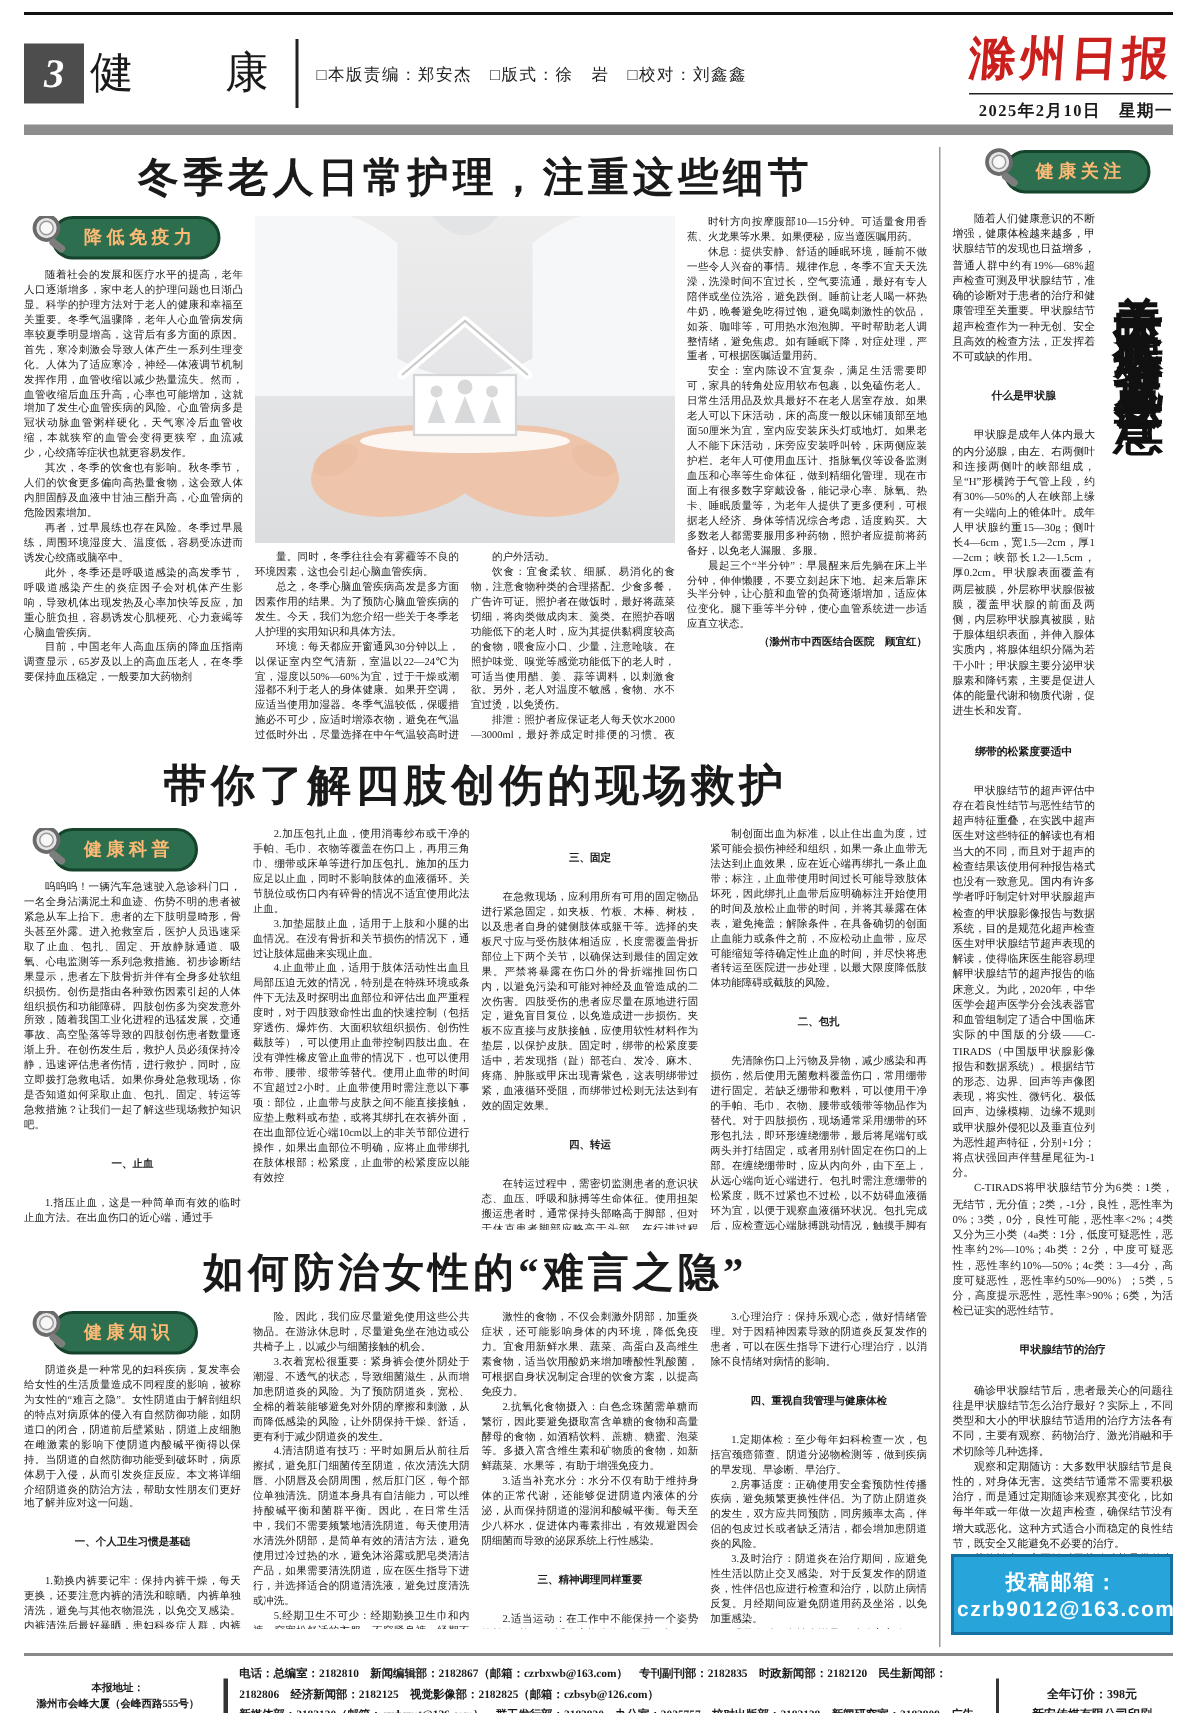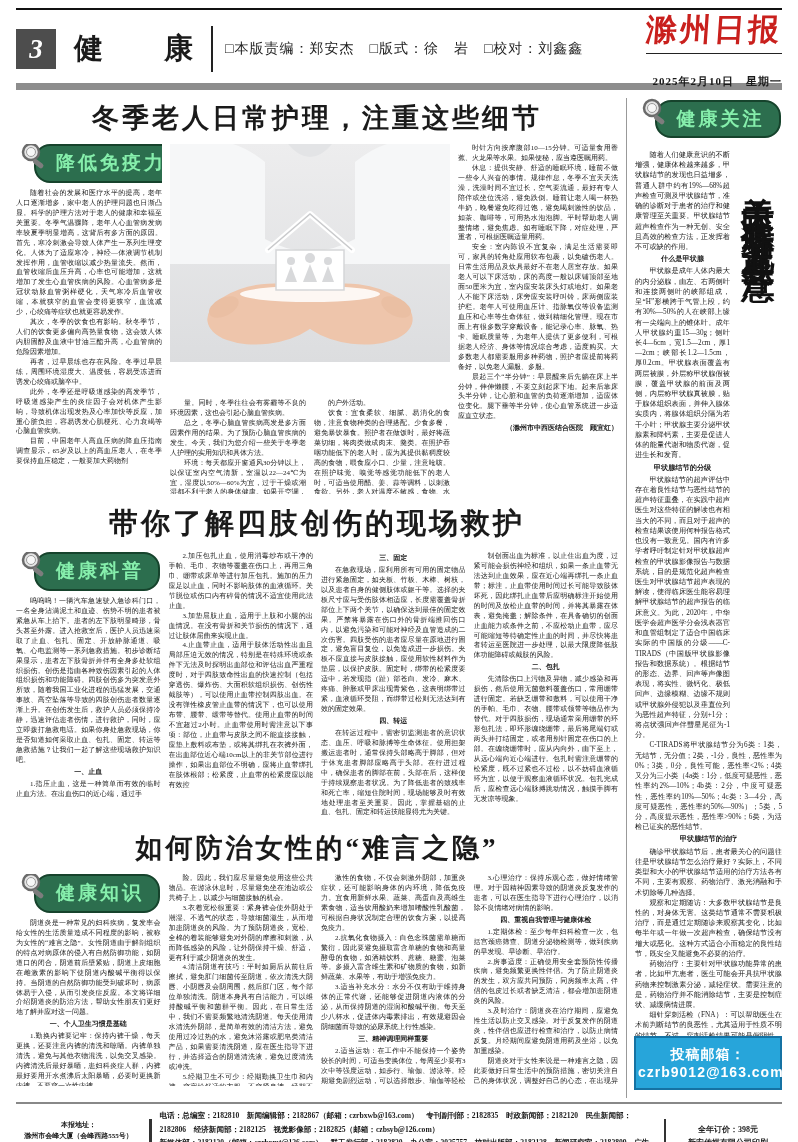--- a/index.html
+++ b/index.html
@@ -4,54 +4,54 @@
 <style>
   html,body{margin:0;padding:0;background:#d8d8d8;}
   .page{position:relative;width:798px;height:1142px;background:#fff;margin:0 auto;
         box-sizing:border-box;padding:8px 16px 0;overflow:hidden;
         font-family:"Liberation Serif","DejaVu Serif",serif;color:#1a1a1a;}
   .top-rule{height:2px;background:#111;}
   
   .hdr{display:flex;align-items:center;height:58px;margin-top:10px;}
   .pagenum{width:40px;height:40px;background:#4d4d4d;color:#fff;display:flex;align-items:center;
            justify-content:center;font-size:27px;font-style:italic;font-weight:bold;}
-  .section{font-size:29px;font-weight:bold;letter-spacing:16px;margin-left:18px;white-space:nowrap;}
+  .section{font-size:29px;font-weight:normal;letter-spacing:16px;margin-left:4px;white-space:nowrap;}
   .hdr-div{width:2px;height:46px;background:#222;margin:0 12px 0 2px;}
-  .credits{font-size:14px;color:#222;letter-spacing:1px;}
+  .credits{font-size:11px;color:#222;letter-spacing:1px;}
   .hdr-sp{flex:1;}
   .mast-wrap{text-align:right;}
   .masthead{font-size:31px;font-weight:bold;color:#c9201d;letter-spacing:3px;
             font-family:"Liberation Serif",serif;transform:skewX(-4deg);}
-  .date{font-size:11px;font-weight:bold;border-top:1.5px solid #222;margin-top:2px;padding-top:20px;letter-spacing:1px;}
+  .date{font-size:11px;font-weight:bold;border-top:1.5px solid #222;margin-top:2px;padding-top:3px;letter-spacing:1px;}
   .gray-bar{height:7px;background:#8d8d8d;margin-top:5px;}
   
   .content{display:flex;margin-top:8px;height:1000px;}
   .main{width:602px;margin-right:8px;}
   
   .badge{position:relative;display:inline-flex;align-items:center;background:#2c6e4e;
-         border:2px solid #16432c;border-radius:16px;color:#86efac;font-weight:bold;font-size:19px;
+         border:2px solid #16432c;border-radius:16px;color:#fdba74;font-weight:bold;font-size:12px;
          letter-spacing:3px;padding:4px 14px 4px 20px;margin:0 0 6px 18px;
          font-family:"Liberation Sans","DejaVu Sans",sans-serif;white-space:nowrap;}
   .bicon{position:absolute;left:-18px;top:-6px;width:32px;height:32px;}
   
   .art-title{font-weight:bold;text-align:center;letter-spacing:3px;margin:2px 0 8px;}
   .t1{font-size:27px;text-align:center;}
   .t2{font-size:29px;margin-top:10px;}
   .t3{font-size:27px;margin-top:10px;text-align:center;}
   .cols{display:flex;gap:8px;overflow:hidden;}
   .col{overflow:hidden;font-size:7px;line-height:1.42;text-align:justify;}
   .para{margin:0;text-indent:2em;}
-  .para-h{margin:2px 0;text-align:center;font-weight:bold;text-indent:0;}
+  .para-h{margin:16px 0;text-align:center;font-weight:bold;text-indent:0;}
   .para-b{margin:2px 0 0;text-align:right;font-weight:bold;text-indent:0;}
   
   .a1-body{height:350px;}
   .a1-c1{width:146px;}
   .a1-mid{width:280px;display:flex;flex-direction:column;}
   .photo{width:280px;height:218px;margin-bottom:5px;flex:none;}
-  .a1-midcols{display:flex;gap:8px;flex:1;overflow:hidden;margin-top:32px;}
+  .a1-midcols{display:flex;gap:8px;flex:1;overflow:hidden;}
   .a1-midcols .col{width:136px;}
   .a1-c3{width:160px;}
   
   .a2-body{height:268px;}
   .a3-body{height:212px;}
   .c4{flex:1;}
   
   .rpanel{flex:1;border-left:1px solid #999;padding-left:8px;position:relative;overflow:hidden;}
   .rp-badge-wrap{text-align:center;margin:2px 0 6px;}
   .rp-text{height:900px;overflow:hidden;font-size:7.2px;line-height:1.42;text-align:justify;}
@@ -152,21 +152,21 @@
               </g>
             </svg>
             <div class="a1-midcols">
               <div class="col">
                   <p class="para">量。同时，冬季往往会有雾霾等不良的环境因素，这也会引起心脑血管疾病。</p>
                   <p class="para">总之，冬季心脑血管疾病高发是多方面因素作用的结果。为了预防心脑血管疾病的发生。今天，我们为您介绍一些关于冬季老人护理的实用知识和具体方法。</p>
                   <p class="para">环境：每天都应开窗通风30分钟以上，以保证室内空气清新，室温以22—24℃为宜，湿度以50%—60%为宜，过于干燥或潮湿都不利于老人的身体健康。如果开空调，应适当使用加湿器。冬季气温较低，保暖措施必不可少，应适时增添衣物，避免在气温过低时外出，尽量选择在中午气温较高时进行适当</p>
                 </div>
               <div class="col">
                   <p class="para">的户外活动。</p>
-                  <p class="para">饮食：宜食柔软、细腻、易消化的食物，注意食物种类的合理搭配。少食多餐，避免暴饮暴食。照护者在做饭时，最好将蔬菜切细，将肉类做成肉末、羹类。在照护吞咽功能低下的老人时，应为其提供黏稠度较高的食物，喂食应小口、少量，注意呛咳。在照护味觉、嗅觉等感觉功能低下的老人时，可适当使用醋、姜、蒜等调料，以刺激食欲。另外，老人对温度不敏感，食物、水不宜过烫，以免烫伤。</p>
+                  <p class="para">饮食：宜食柔软、细腻、易消化的食物，注意食物种类的合理搭配。少食多餐，广告许可证。照护者在做饭时，最好将蔬菜切细，将肉类做成肉末、羹类。在照护吞咽功能低下的老人时，应为其提供黏稠度较高的食物，喂食应小口、少量，注意呛咳。在照护味觉、嗅觉等感觉功能低下的老人时，可适当使用醋、姜、蒜等调料，以刺激食欲。另外，老人对温度不敏感，食物、水不宜过烫，以免烫伤。</p>
                   <p class="para">排泄：照护者应保证老人每天饮水2000—3000ml，最好养成定时排便的习惯。夜间，在床旁放置便器，方便老人排尿。排尿时，不要催促，以免影响其排尿。部分老人可能存在便秘的问题，照护者可以每天顺</p>
                 </div>
             </div>
           </div>
           <div class="col a1-c3">
               <p class="para">时针方向按摩腹部10—15分钟。可适量食用香蕉、火龙果等水果。如果便秘，应当遵医嘱用药。</p>
               <p class="para">休息：提供安静、舒适的睡眠环境，睡前不做一些令人兴奋的事情。规律作息，冬季不宜天天洗澡，洗澡时间不宜过长，空气要流通，最好有专人陪伴或坐位洗浴，避免跌倒。睡前让老人喝一杯热牛奶，晚餐避免吃得过饱，避免喝刺激性的饮品，如茶、咖啡等，可用热水泡泡脚。平时帮助老人调整情绪，避免焦虑。如有睡眠下降，对症处理，严重者，可根据医嘱适量用药。</p>
               <p class="para">安全：室内陈设不宜复杂，满足生活需要即可，家具的转角处应用软布包裹，以免磕伤老人。日常生活用品及炊具最好不在老人居室存放。如果老人可以下床活动，床的高度一般以床铺顶部至地面50厘米为宜，室内应安装床头灯或地灯。如果老人不能下床活动，床旁应安装呼叫铃，床两侧应装护栏。老年人可使用血压计、指脉氧仪等设备监测血压和心率等生命体征，做到精细化管理。现在市面上有很多数字穿戴设备，能记录心率、脉氧、热卡、睡眠质量等，为老年人提供了更多便利，可根据老人经济、身体等情况综合考虑，适度购买。大多数老人都需要服用多种药物，照护者应提前将药备好，以免老人漏服、多服。</p>
               <p class="para">晨起三个“半分钟”：早晨醒来后先躺在床上半分钟，伸伸懒腰，不要立刻起床下地。起来后靠床头半分钟，让心脏和血管的负荷逐渐增加，适应体位变化。腿下垂等半分钟，使心血管系统进一步适应直立状态。</p>
               <p class="para-b">（滁州市中西医结合医院　顾宜红）</p>
@@ -264,21 +264,21 @@
           </svg>
           <span>健康关注</span>
         </span>
       </div>
       <div class="vtitle">关于甲状腺结节这几点要注意</div>
       <div class="rp-text">
         <div class="rp-narrow">
             <p class="para">随着人们健康意识的不断增强，健康体检越来越多，甲状腺结节的发现也日益增多，普通人群中约有19%—68%超声检查可测及甲状腺结节，准确的诊断对于患者的治疗和健康管理至关重要。甲状腺结节超声检查作为一种无创、安全且高效的检查方法，正发挥着不可或缺的作用。</p>
             <p class="para-h">什么是甲状腺</p>
             <p class="para">甲状腺是成年人体内最大的内分泌腺，由左、右两侧叶和连接两侧叶的峡部组成，呈“H”形横跨于气管上段，约有30%—50%的人在峡部上缘有一尖端向上的锥体叶。成年人甲状腺约重15—30g；侧叶长4—6cm，宽1.5—2cm，厚1—2cm；峡部长1.2—1.5cm，厚0.2cm。甲状腺表面覆盖有两层被膜，外层称甲状腺假被膜，覆盖甲状腺的前面及两侧，内层称甲状腺真被膜，贴于腺体组织表面，并伸入腺体实质内，将腺体组织分隔为若干小叶；甲状腺主要分泌甲状腺素和降钙素，主要是促进人体的能量代谢和物质代谢，促进生长和发育。</p>
-            <p class="para-h">甲状腺结节的分级</p>
+            <p class="para-h">绑带的松紧度要适中</p>
             <p class="para">甲状腺结节的超声评估中存在着良性结节与恶性结节的超声特征重叠，在实践中超声医生对这些特征的解读也有相当大的不同，而且对于超声的检查结果该使用何种报告格式也没有一致意见。国内有许多学者呼吁制定针对甲状腺超声检查的甲状腺影像报告与数据系统，目的是规范化超声检查医生对甲状腺结节超声表现的解读，使得临床医生能容易理解甲状腺结节的超声报告的临床意义。为此，2020年，中华医学会超声医学分会浅表器官和血管组制定了适合中国临床实际的中国版的分级——C-TIRADS（中国版甲状腺影像报告和数据系统）。根据结节的形态、边界、回声等声像图表现，将实性、微钙化、极低回声、边缘模糊、边缘不规则或甲状腺外侵犯以及垂直位列为恶性超声特征，分别+1分；将点状强回声伴彗星尾征为-1分。</p>
           </div>
         <div>
             <p class="para">C-TIRADS将甲状腺结节分为6类：1类，无结节，无分值；2类，-1分，良性，恶性率为0%；3类，0分，良性可能，恶性率&lt;2%；4类又分为三小类（4a类：1分，低度可疑恶性，恶性率约2%—10%；4b类：2分，中度可疑恶性，恶性率约10%—50%；4c类：3—4分，高度可疑恶性，恶性率约50%—90%）；5类，5分，高度提示恶性，恶性率&gt;90%；6类，为活检已证实的恶性结节。</p>
             <p class="para-h">甲状腺结节的治疗</p>
             <p class="para">确诊甲状腺结节后，患者最关心的问题往往是甲状腺结节怎么治疗最好？实际上，不同类型和大小的甲状腺结节适用的治疗方法各有不同，主要有观察、药物治疗、激光消融和手术切除等几种选择。</p>
             <p class="para">观察和定期随访：大多数甲状腺结节是良性的，对身体无害。这类结节通常不需要积极治疗，而是通过定期随诊来观察其变化，比如每半年或一年做一次超声检查，确保结节没有增大或恶化。这种方式适合小而稳定的良性结节，既安全又能避免不必要的治疗。</p>
             <p class="para">药物治疗：主要针对甲状腺功能异常的患者，比如甲亢患者，医生可能会开具抗甲状腺药物来控制激素分泌，减轻症状。需要注意的是，药物治疗并不能消除结节，主要是控制症状、减缓病情进展。</p>
             <p class="para">细针穿刺活检（FNA）：可以帮助医生在术前判断结节的良恶性，尤其适用于性质不明的结节，不过，穿刺活检结果可能是假阴性，需要进一步随访。</p>
           </div>

